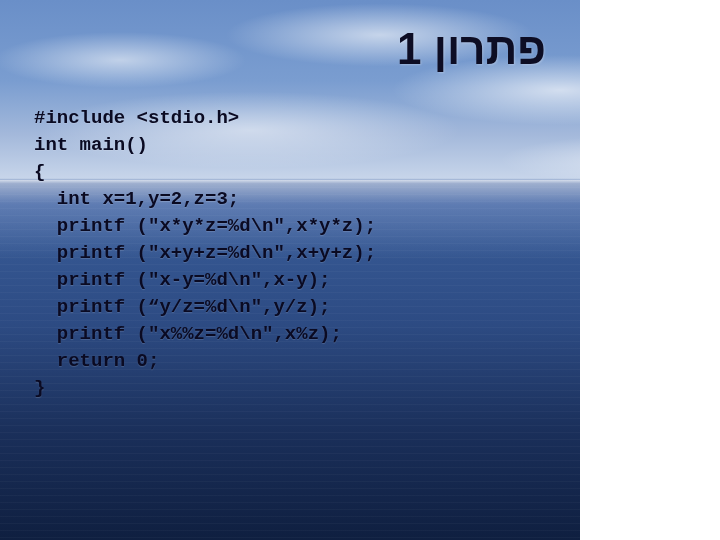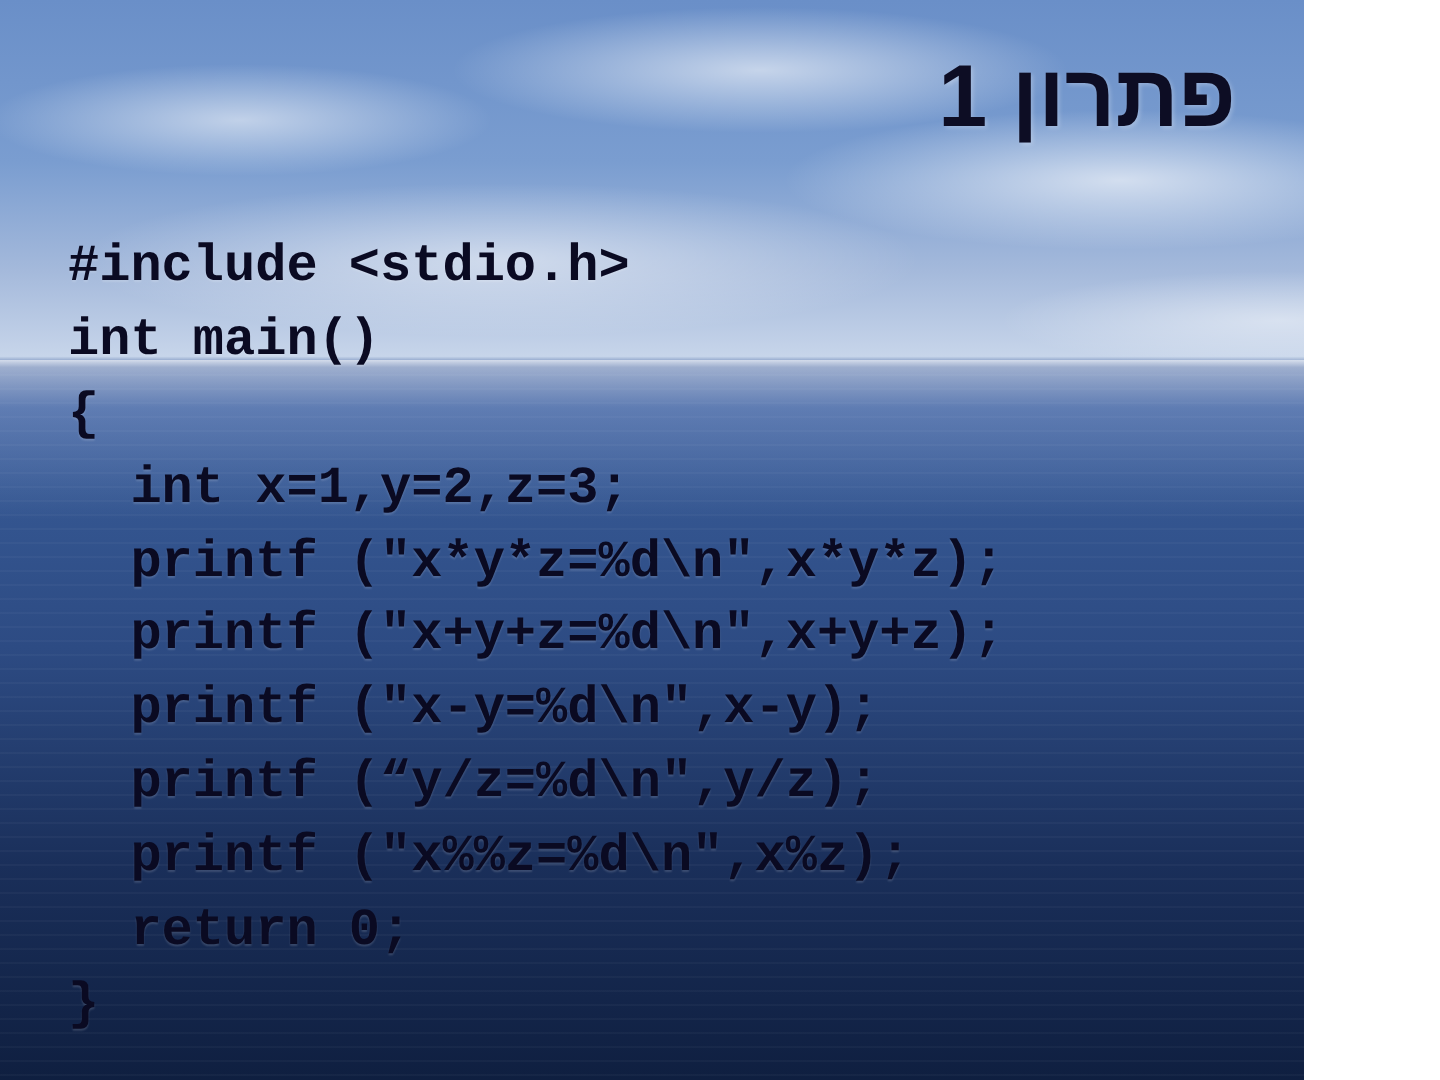--- a/index.html
+++ b/index.html
@@ -5,21 +5,21 @@
   html, body {
     margin: 0;
     padding: 0;
     width: 720px;
     height: 540px;
     overflow: hidden;
     font-family: "Courier New", monospace;
   }
   .scene {
     position: relative;
-    width: 652px;
+    width: 580px;
     height: 540px;
     background: linear-gradient(to bottom,
       #6a8fc8 0%,
       #7a9dd0 15%,
       #a4b9db 25%,
       #c7d5ea 33%,
       #3f5f9d 34%,
       #355792 45%,
       #2d4b83 60%,
       #1a2f5a 80%,
@@ -67,21 +67,21 @@
     color: #0d0d24;
     text-shadow: 1px 1px 2px rgba(255,255,255,0.25);
     direction: rtl;
   }
   .code {
     position: absolute;
     top: 78px;
     left: 34px;
     white-space: pre;
     font-family: "Courier New", monospace;
-    font-size: 26px;
+    font-size: 19px;
     font-weight: bold;
     line-height: 1.42;
     color: #0a0a22;
     text-shadow: 0 1px 1px rgba(255,255,255,0.15);
   }
   .code .indent {
     display: inline-block;
     width: 2ch;
   }
 </style>

